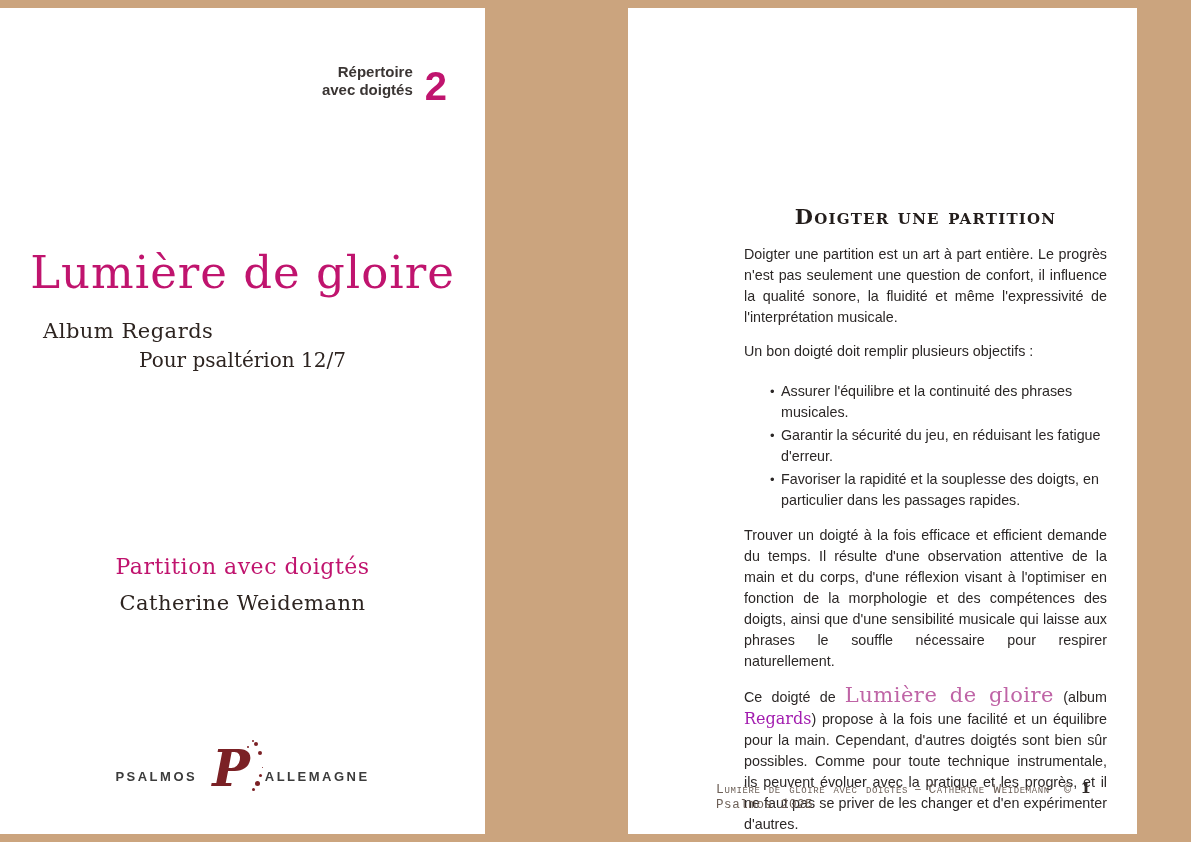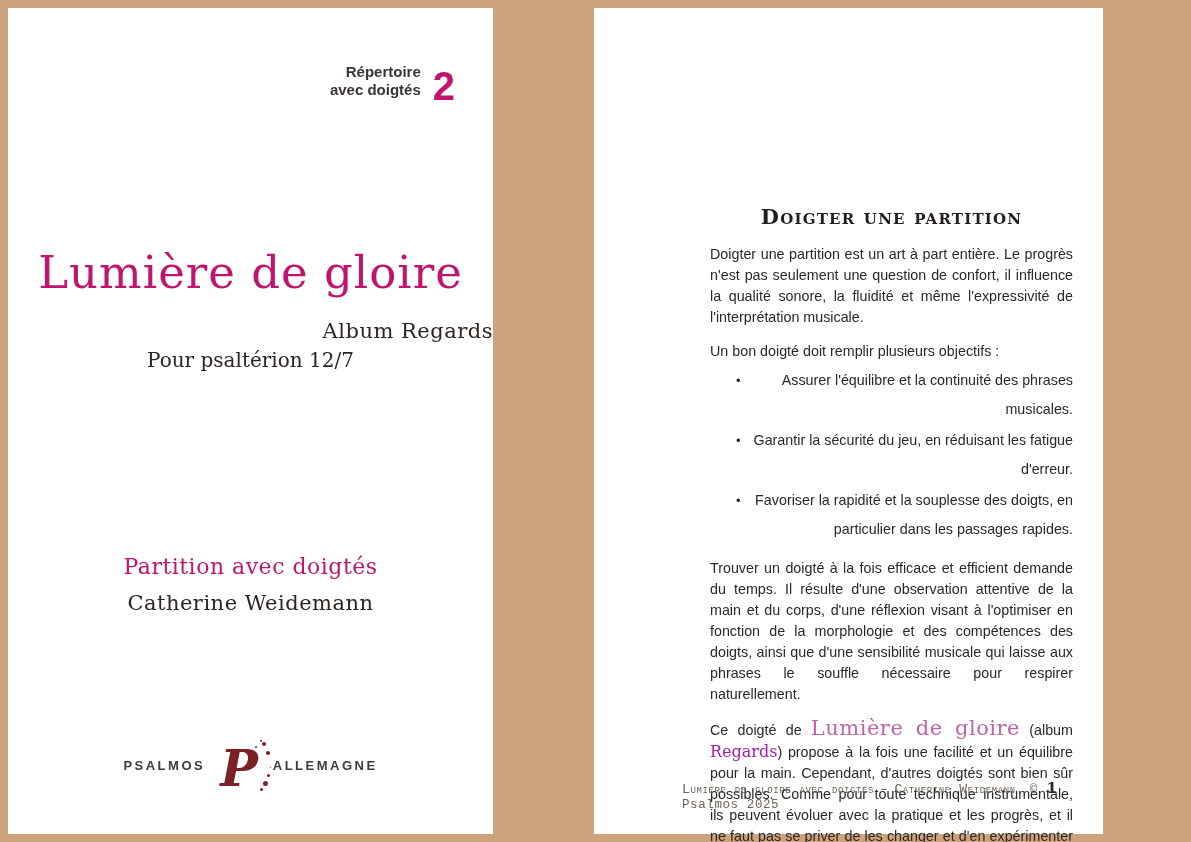--- a/index.html
+++ b/index.html
@@ -9,22 +9,22 @@
   .frame {
     position: relative;
     width: 1191px; height: 842px;
     background: #cba47e; 
   }
   .page {
     position: absolute;
     top: 8px; height: 826px;
     background: #ffffff;
   }
-  .page-left  { left: 8px;   width: 485px; }
-  .page-right { left: 594px; width: 509px; }
+  .page-left  { left: 0;   width: 485px; }
+  .page-right { left: 628px; width: 509px; }
 
   
   .series-header {
     position: absolute; top: 55px; right: 38px;
     display: flex; align-items: flex-end; gap: 12px;
   }
   .series-label {
     text-align: right;
     font-size: 15px; font-weight: 600; color: #3a3533;
     line-height: 1.22; padding-bottom: 3px;
@@ -36,21 +36,21 @@
 
   .book-title {
     position: absolute; top: 238px; left: 0; right: 0;
     text-align: center;
     font-family: "DejaVu Serif", serif;
     font-size: 45px; font-weight: 400; color: #c0146e;
     letter-spacing: 1px;
   }
   .album-subtitle {
     position: absolute; top: 311px; left: 0; right: 0;
-    text-align: right;
+    text-align: left;
     font-family: "DejaVu Serif", serif;
     font-size: 21px; color: #2d2420; letter-spacing: 0.5px; padding-left: 43px;
   }
   .instrument-subtitle {
     position: absolute; top: 340px; left: 0; right: 0;
     text-align: center;
     font-family: "DejaVu Serif", serif;
     font-size: 20px; color: #2d2420;
   }
   .edition-label {
@@ -61,21 +61,21 @@
   }
   .author-name {
     position: absolute; top: 583px; left: 0; right: 0;
     text-align: center;
     font-family: "DejaVu Serif", serif;
     font-size: 21px; color: #2d2420; letter-spacing: 0.5px;
   }
 
   .publisher {
     position: absolute; top: 736px; left: 0; right: 0;
-    display: flex; justify-content: center; align-items: flex-start; gap: 9px;
+    display: flex; justify-content: center; align-items: center; gap: 9px;
   }
   .publisher-text {
     font-size: 13px; font-weight: 600; color: #3b3b3b;
     letter-spacing: 2.5px; padding-top: 14px;
   }
   .publisher-initial {
     position: relative;
     font-family: "DejaVu Serif", serif; font-style: italic; font-weight: 700;
     font-size: 50px; line-height: 1; color: #7b2125;
     padding: 0 6px;
@@ -101,29 +101,29 @@
     font-family: "DejaVu Serif", serif;
     font-variant: small-caps;
     font-size: 21px; font-weight: 600; color: #231d1b;
     letter-spacing: 1.2px;
     margin-bottom: 15px;
   }
   .body-para {
     font-size: 14.3px; line-height: 21px; text-align: justify;
     margin-bottom: 13px;
   }
-  .list-intro { margin-bottom: 4px; text-align: left; }
+  .list-intro { margin-bottom: 19px; text-align: left; }
   .objectives-list {
     list-style: none;
     margin: 0 0 14px 26px;
   }
   .objectives-list li {
     position: relative;
-    font-size: 14.3px; line-height: 29px;
-    padding-left: 11px; margin-bottom: 2px; text-align: right;
+    font-size: 14.3px; line-height: 21px;
+    padding-left: 11px; margin-bottom: 2px;
   }
   .objectives-list li::before {
     content: "\2022";
     position: absolute; left: 0; top: 0;
     font-size: 13px; color: #2b2726;
   }
   .inline-work-title {
     font-family: "DejaVu Serif", serif;
     font-size: 21px; color: #bf64a6; letter-spacing: 0.5px;
     line-height: 1;

